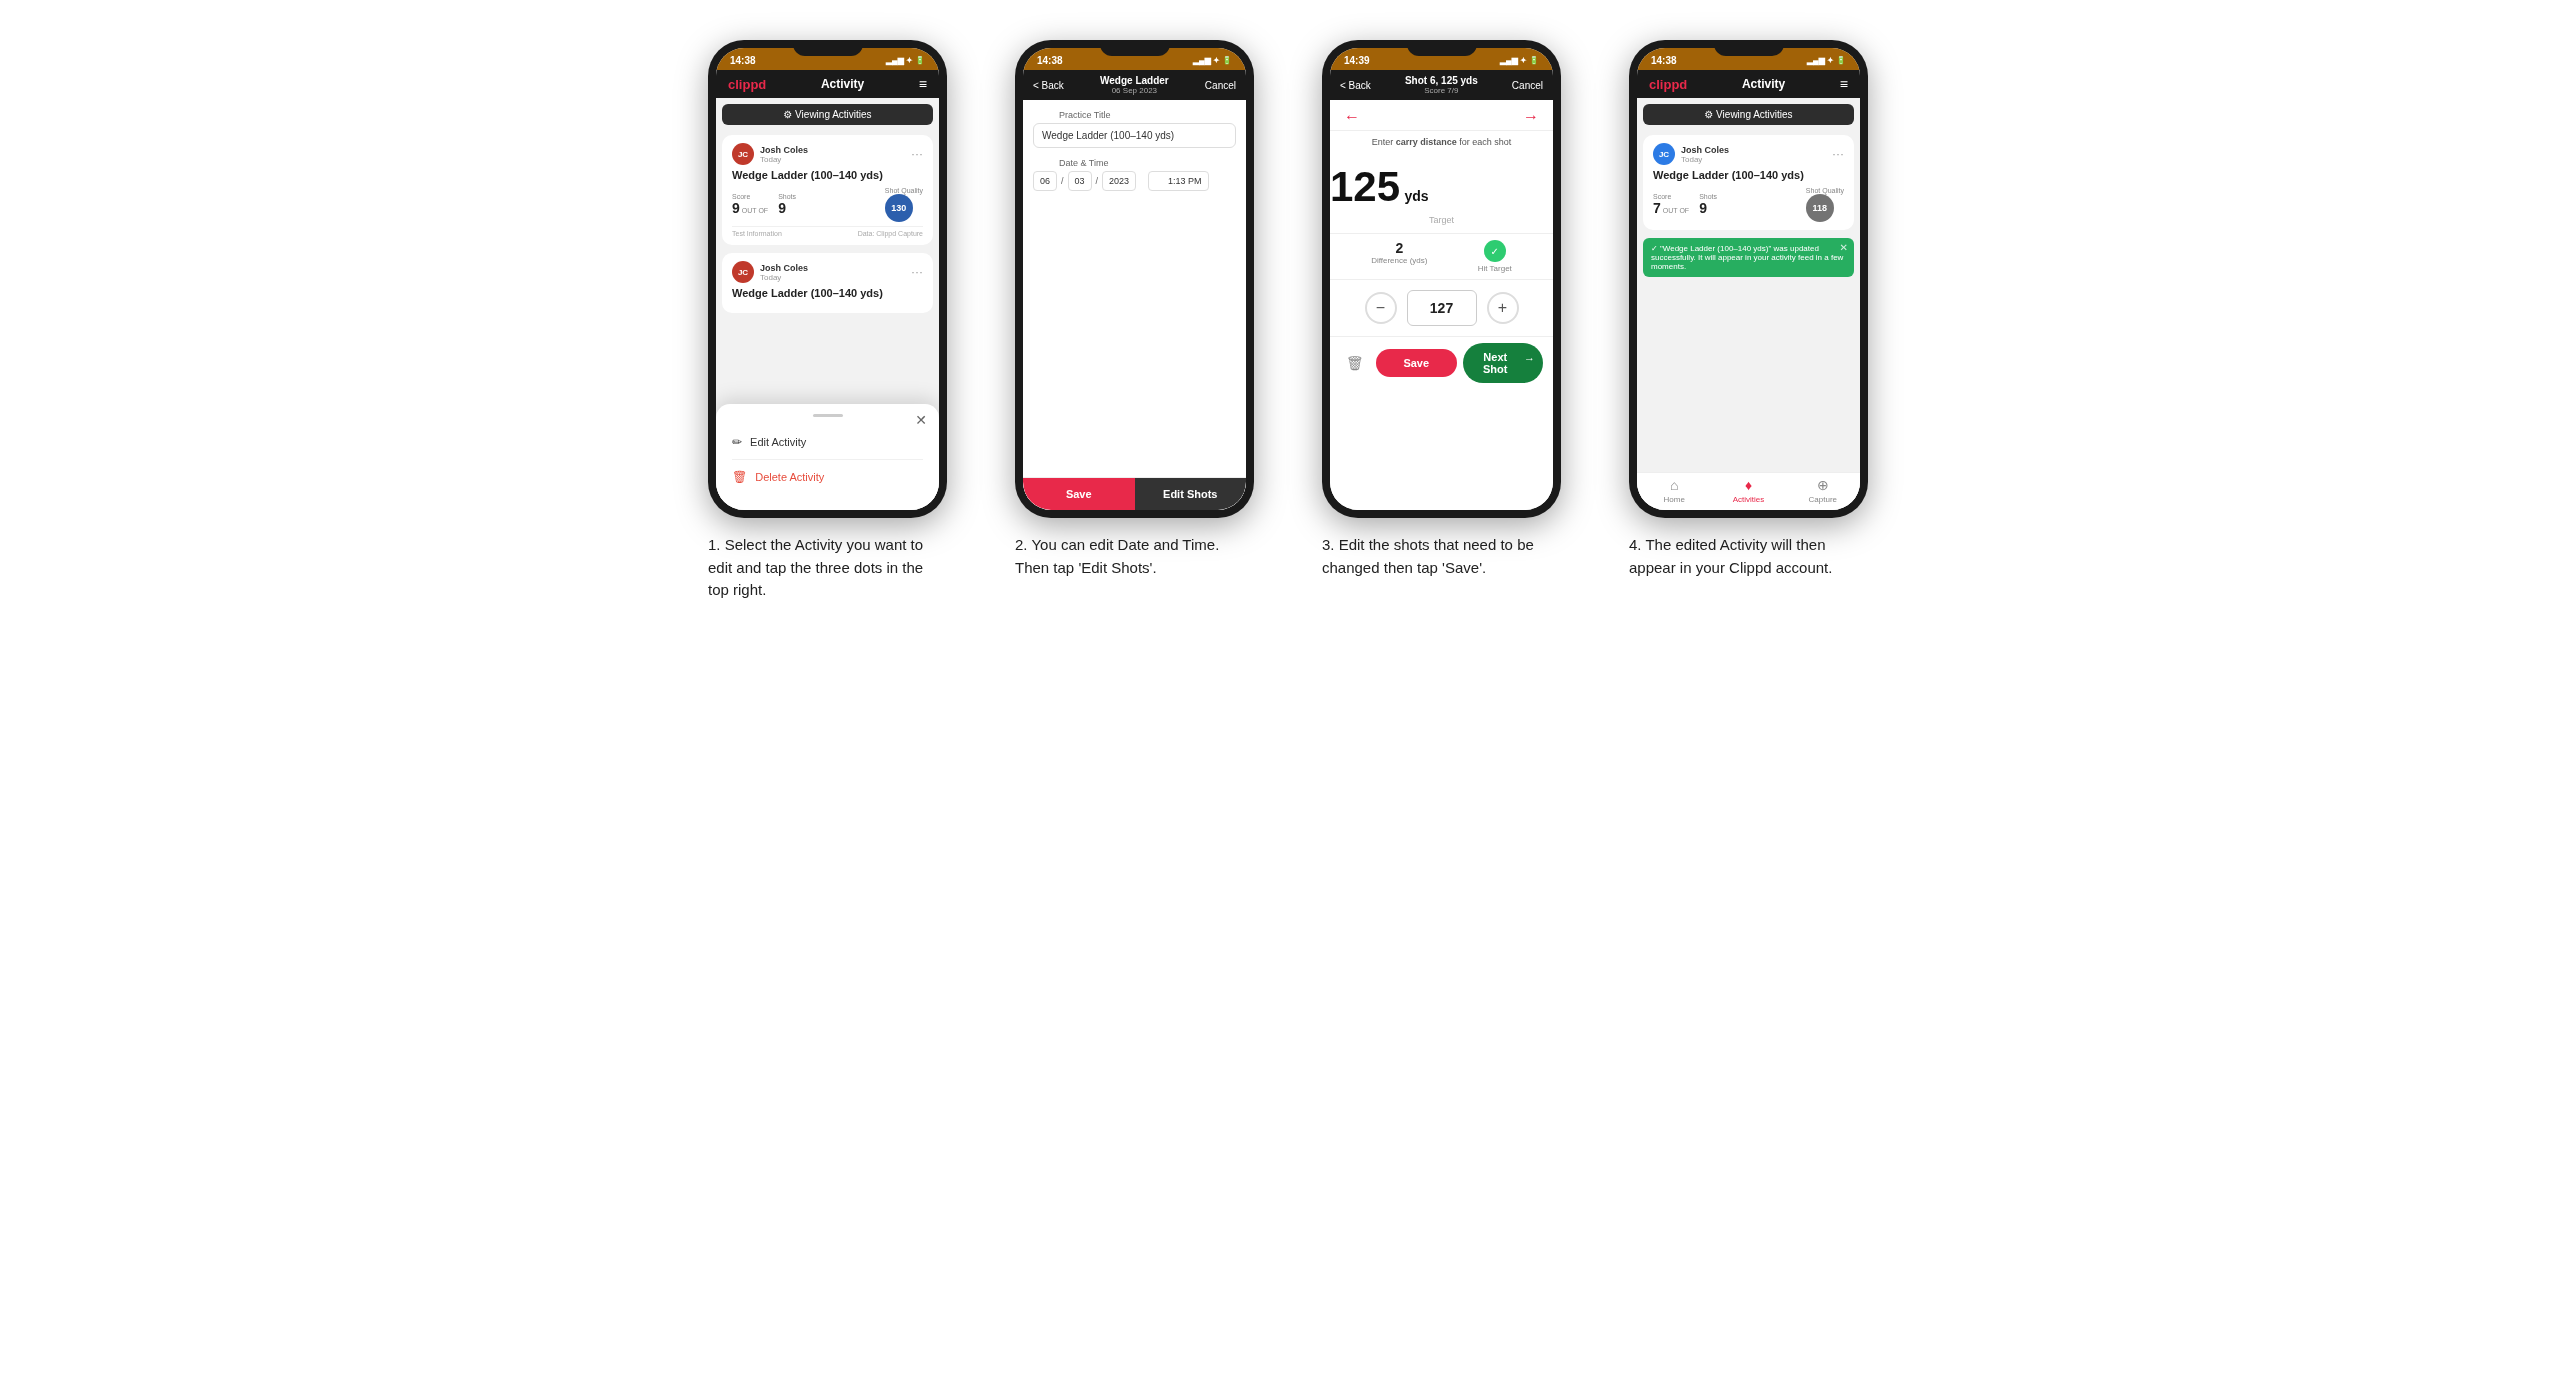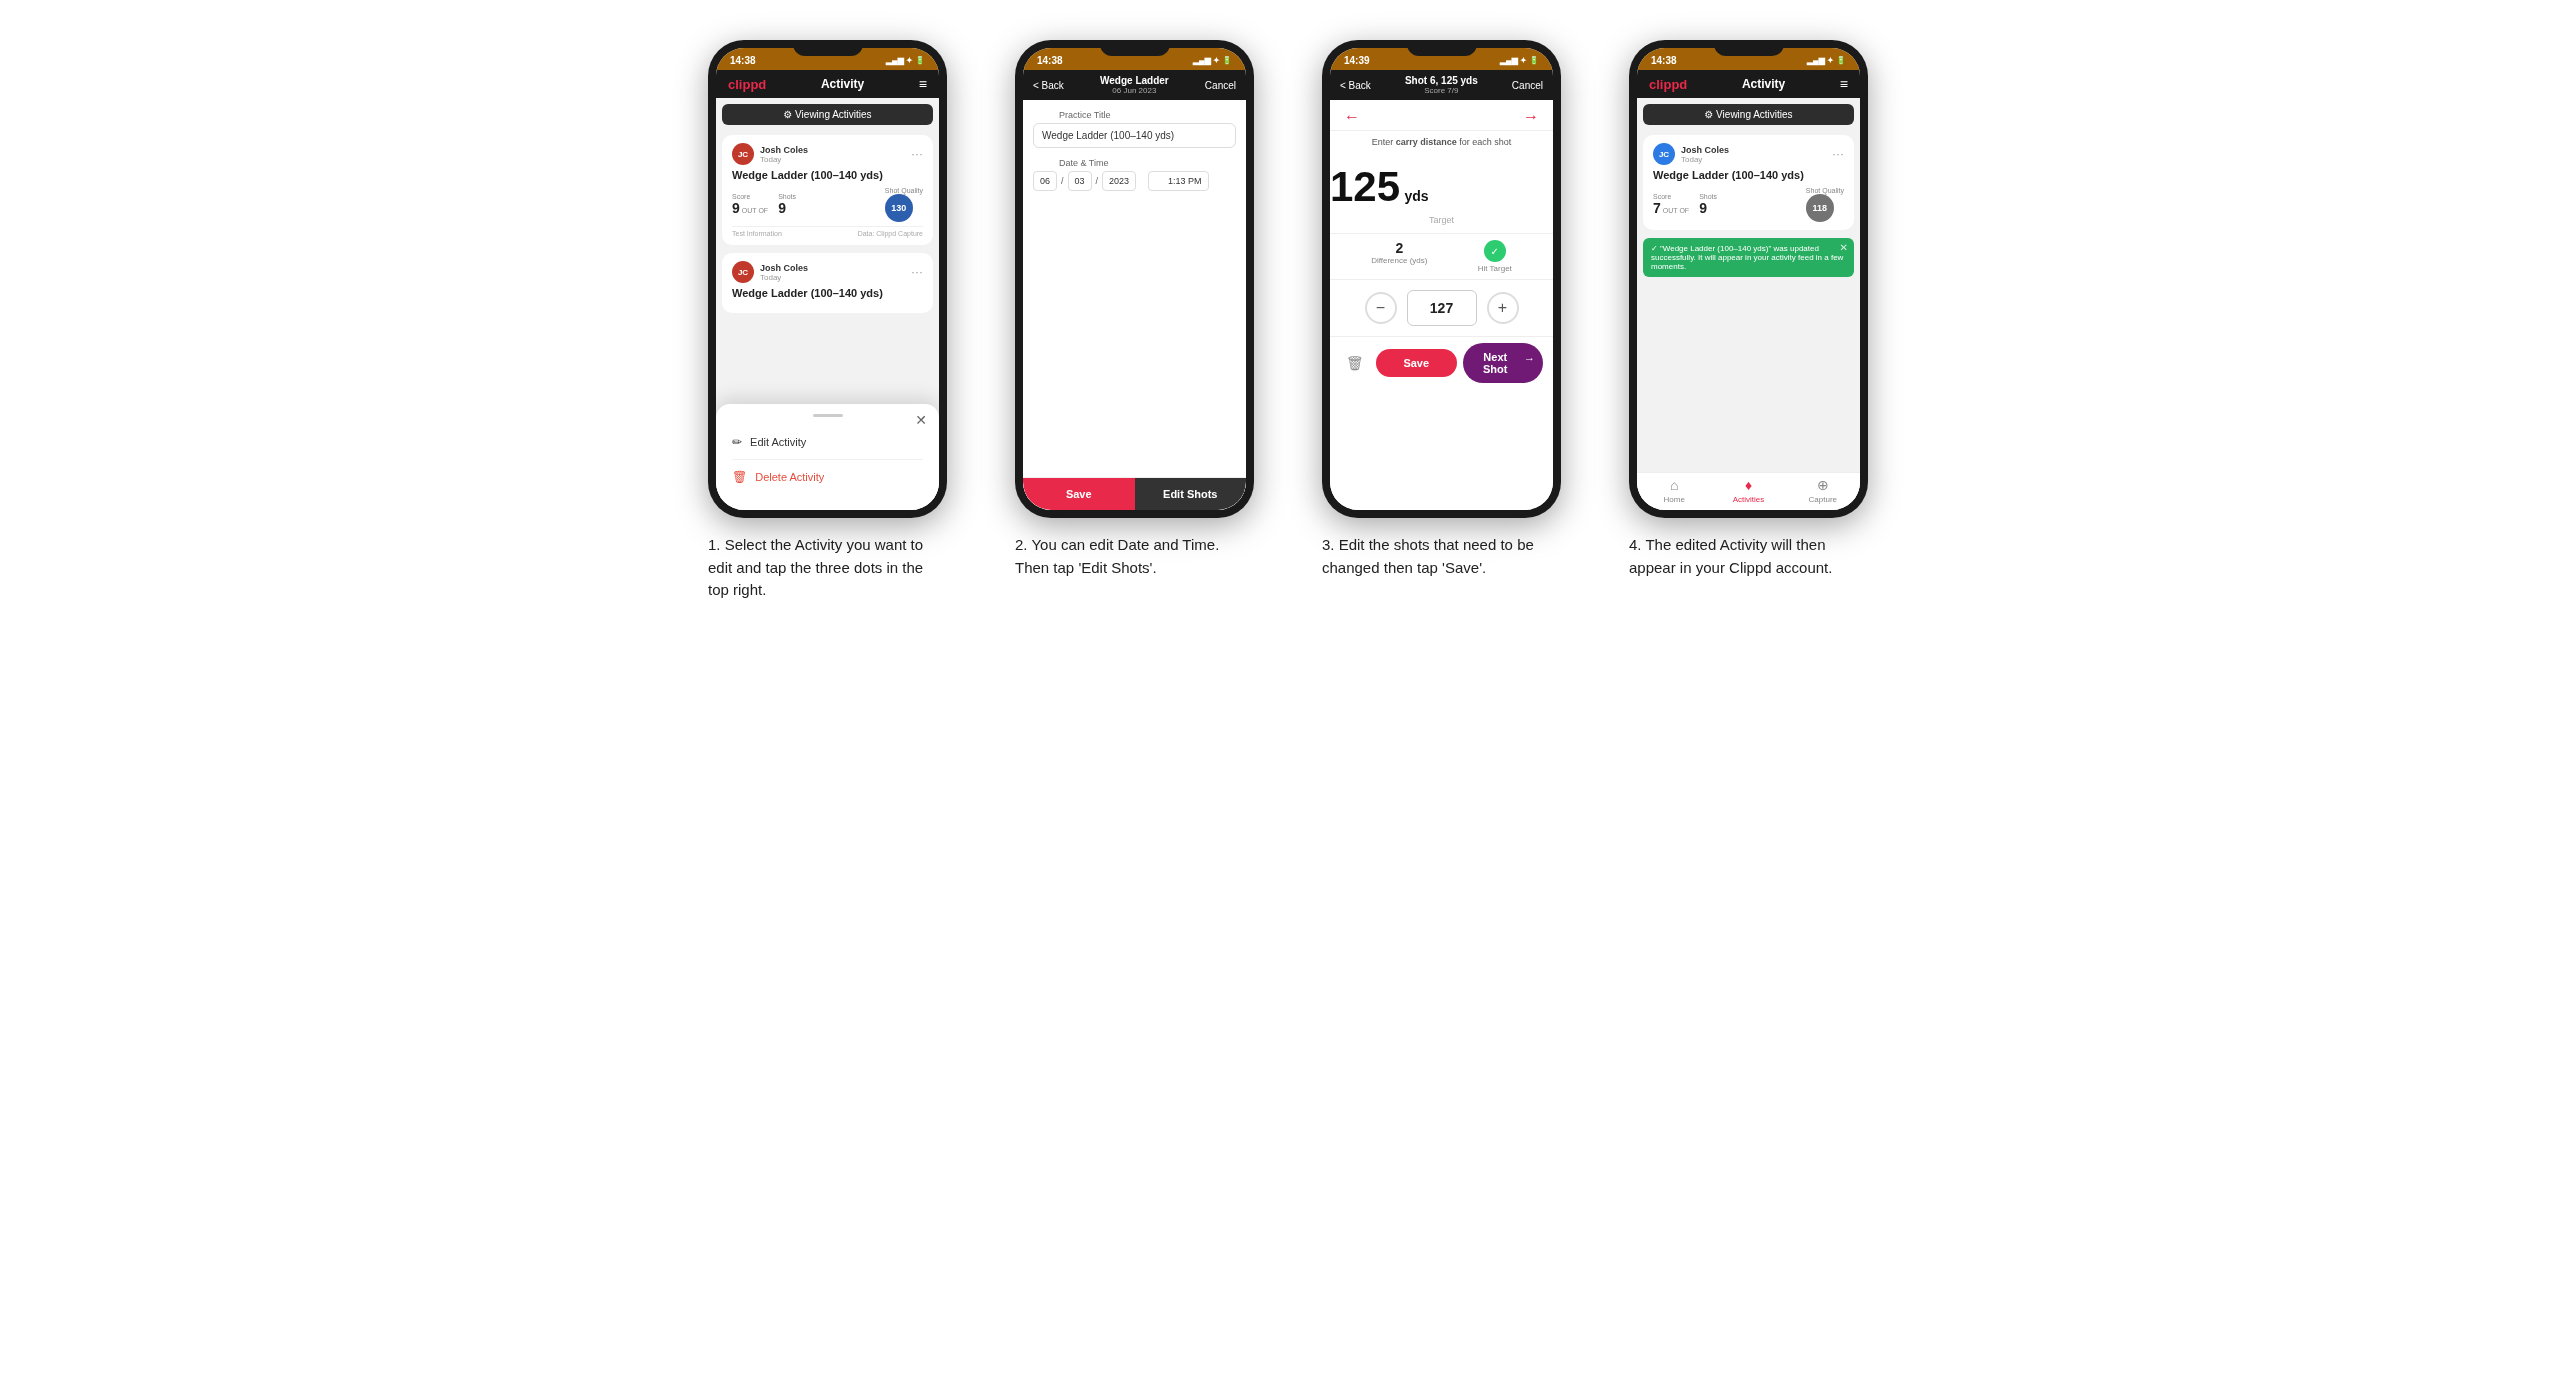--- a/index.html
+++ b/index.html
@@ -252,21 +252,21 @@
     .p3-trash {
       width: 30px; height: 30px; display: flex; align-items: center;
       justify-content: center; color: #888; font-size: 14px;
     }
     .p3-save-btn {
       flex: 1; background: #e8294a; color: #fff; border: none;
       border-radius: 20px; padding: 8px; font-size: 11px; font-weight: 700;
       cursor: pointer; margin: 0 6px;
     }
     .p3-next-btn {
-      flex: 1; background: #701a75; color: #fff; border: none;
+      flex: 1; background: #15803d; color: #fff; border: none;
       border-radius: 20px; padding: 8px; font-size: 11px; font-weight: 700;
       cursor: pointer; display: flex; align-items: flex-start; justify-content: center; gap: 4px;
     }
 
     
     .p4-screen { background: #f2f2f2; flex: 1; display: flex; flex-direction: column; }
     .p4-nav {
       background: #1a1a1a;
       display: flex; align-items: center; justify-content: space-between;
       padding: 6px 12px;
@@ -422,21 +422,21 @@
       <div class="phone-inner">
         <div class="status-bar">
           <span class="status-time">14:38</span>
           <span class="status-icons">▂▄▆ ✦ 🔋</span>
         </div>
         <div class="p2-screen">
           <div class="p2-nav">
             <span class="p2-back">&lt; Back</span>
             <div class="p2-nav-center">
               <div class="p2-nav-title">Wedge Ladder</div>
-              <div class="p2-nav-subtitle">06 Jun 2023</div>
+              <div class="p2-nav-subtitle">06 Sep 2023</div>
             </div>
             <span class="p2-cancel">Cancel</span>
           </div>
           <div class="p2-form">
             <div class="form-label">Practice Title</div>
             <input class="form-input" readonly="" value="Wedge Ladder (100–140 yds)" style="">
             <div class="form-label">Date &amp; Time</div>
             <div class="date-time-row">
               <span class="date-part">06</span>
               <span class="date-sep">/</span>

